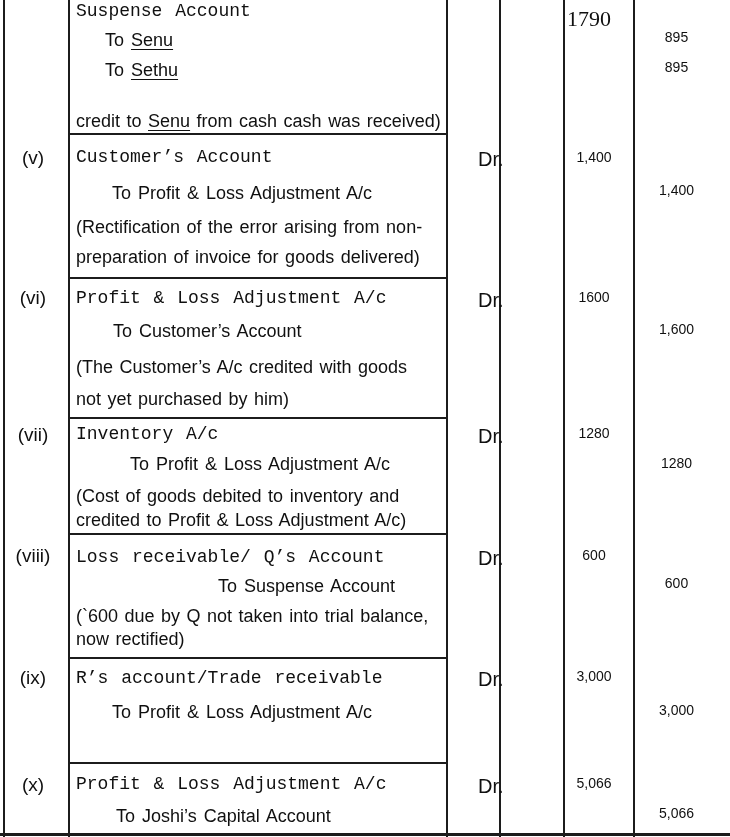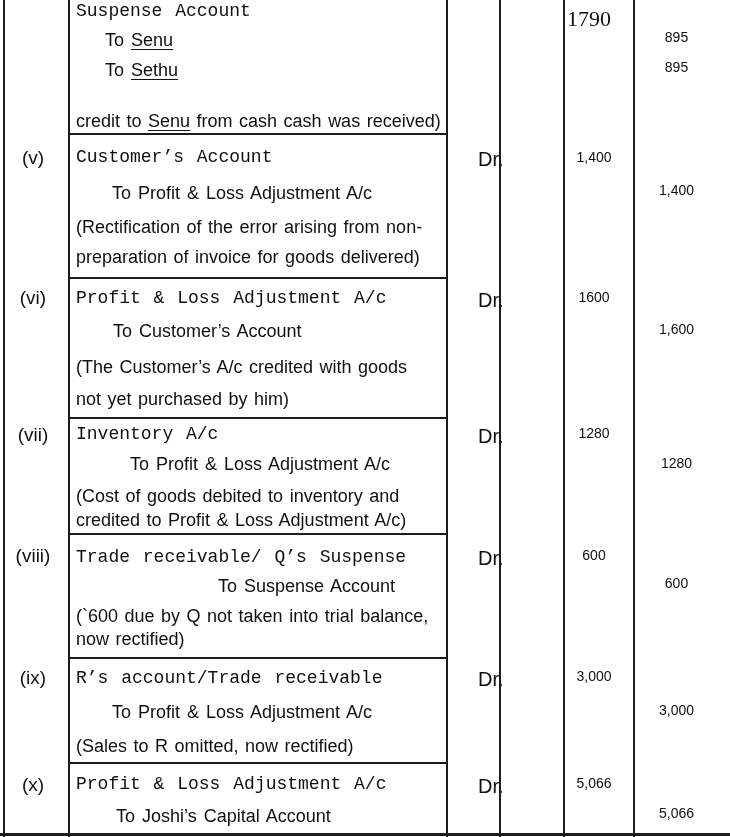--- a/index.html
+++ b/index.html
@@ -70,35 +70,34 @@
   <div class="t serial" style="top:425px">(vii)</div>
   <div class="t title" style="top:425px">Inventory A/c</div>
   <div class="t dr" style="top:425px">Dr.</div>
   <div class="t amt debit" style="top:426px">1280</div>
   <div class="t" style="top:455px;left:130px">To Profit &amp; Loss Adjustment A/c</div>
   <div class="t amt credit" style="top:456px">1280</div>
   <div class="t narr" style="top:487px">(Cost of goods debited to inventory and</div>
   <div class="t narr" style="top:511px">credited to Profit &amp; Loss Adjustment A/c)</div>
 
   <div class="t serial" style="top:546px">(viii)</div>
-  <div class="t title" style="top:548px">Trade receivable/ Q’s Suspense</div>
+  <div class="t title" style="top:548px">Loss receivable/ Q’s Account</div>
   <div class="t dr" style="top:547px">Dr.</div>
   <div class="t amt debit" style="top:548px">600</div>
   <div class="t" style="top:577px;left:218px">To Suspense Account</div>
   <div class="t amt credit" style="top:576px">600</div>
   <div class="t narr" style="top:607px">(`600 due by Q not taken into trial balance,</div>
   <div class="t narr" style="top:630px">now rectified)</div>
 
   <div class="t serial" style="top:668px">(ix)</div>
   <div class="t title" style="top:669px">R’s account/Trade receivable</div>
   <div class="t dr" style="top:668px">Dr.</div>
   <div class="t amt debit" style="top:669px">3,000</div>
   <div class="t" style="top:703px;left:112px">To Profit &amp; Loss Adjustment A/c</div>
   <div class="t amt credit" style="top:703px">3,000</div>
-  <div class="t narr" style="top:737px">(Sales to R omitted, now rectified)</div>
 
   <div class="t serial" style="top:775px">(x)</div>
   <div class="t title" style="top:775px">Profit &amp; Loss Adjustment A/c</div>
   <div class="t dr" style="top:775px">Dr.</div>
   <div class="t amt debit" style="top:776px">5,066</div>
   <div class="t" style="top:807px;left:116px">To Joshi’s Capital Account</div>
   <div class="t amt credit" style="top:806px">5,066</div>
 
 </div>
 

